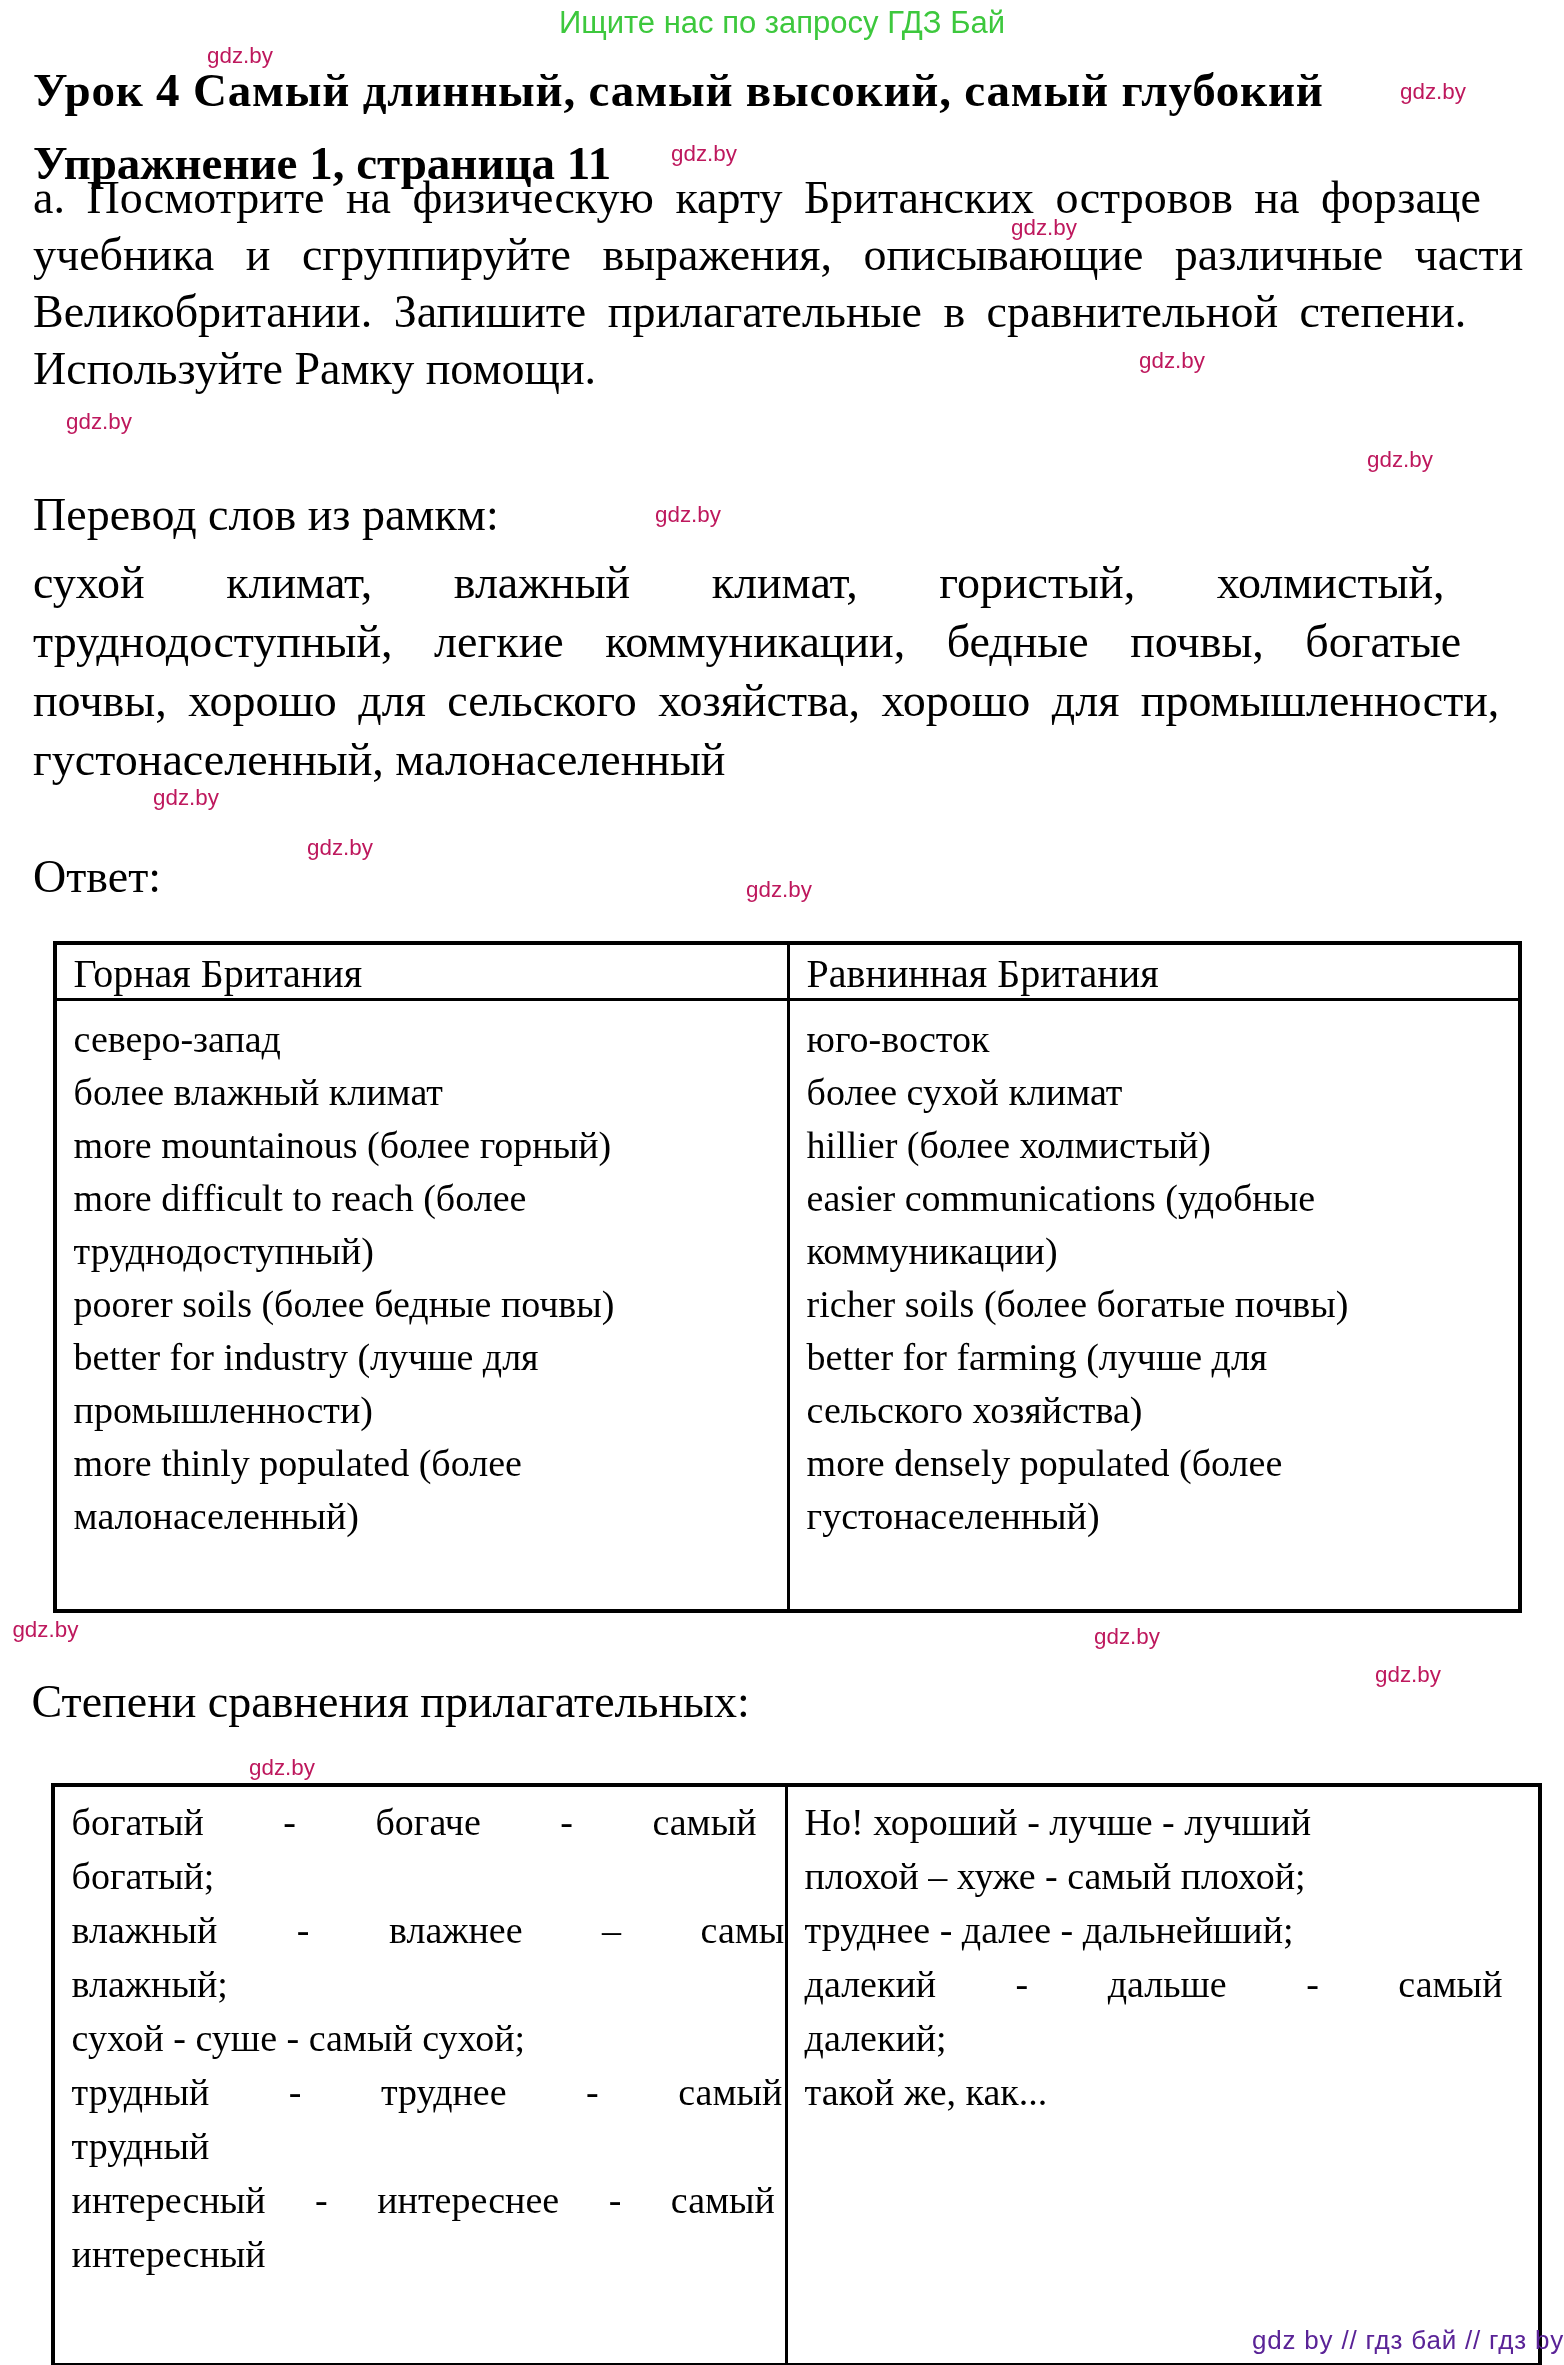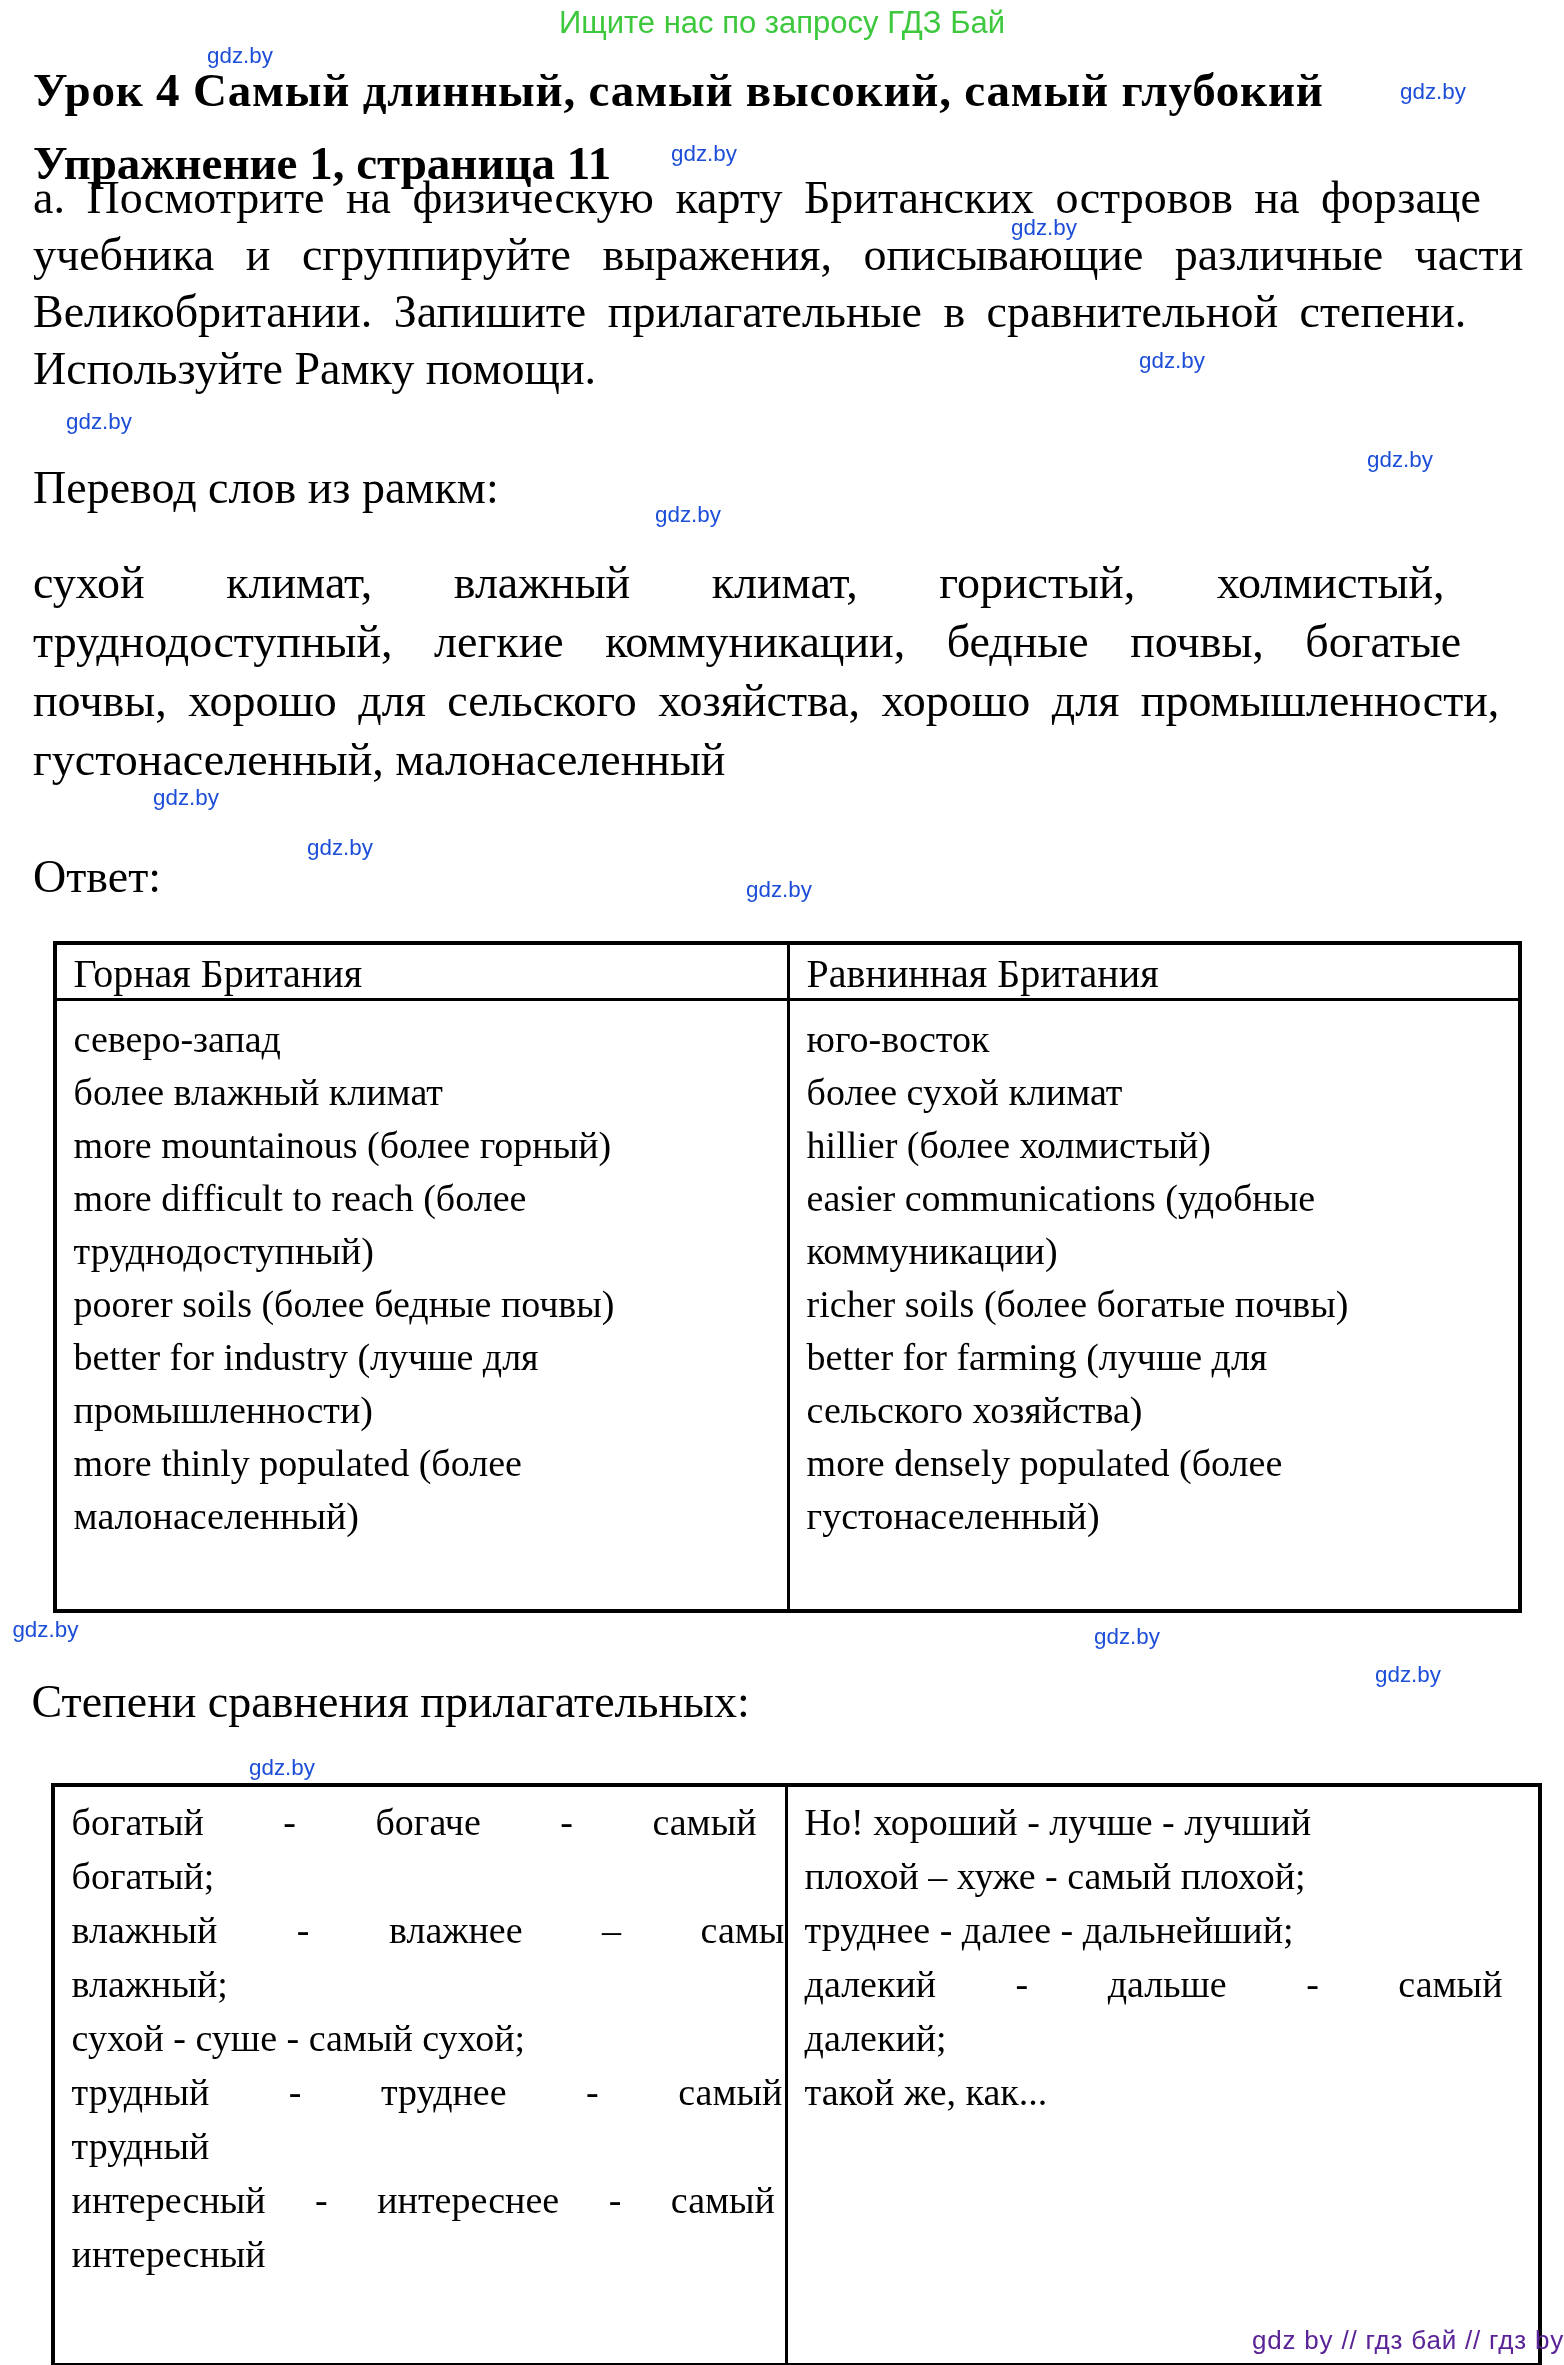--- a/index.html
+++ b/index.html
@@ -3,32 +3,32 @@
 <meta charset="utf-8">
 <style>
   html,body{margin:0;padding:0;background:#fff;}
   .page{position:relative;width:1564px;height:2366px;background:#fff;
         font-family:"Liberation Serif",serif;color:#000;overflow:hidden;}
 
   .promo{position:absolute;top:5px;left:0;right:0;text-align:center;
          font-family:"Liberation Sans",sans-serif;font-size:31px;color:#3dc83d;}
 
   .wm{position:absolute;font-family:"Liberation Sans",sans-serif;font-size:22.4px;
-      color:#1d4ed8;white-space:nowrap;}
+      color:#be185d;white-space:nowrap;}
 
   .title{position:absolute;left:33px;top:63px;font-size:47px;font-weight:bold;
          letter-spacing:0.8px;white-space:nowrap;}
   .subtitle{position:absolute;left:33px;top:136px;font-size:47px;font-weight:bold;
             white-space:nowrap;}
 
   .task{position:absolute;left:33px;top:169px;width:1491px;font-size:46px;}
   .task .ln{line-height:57px;white-space:nowrap;}
 
   .label{position:absolute;font-size:46px;white-space:nowrap;}
-  #translation-label{left:33px;top:461px;}
+  #translation-label{left:33px;top:488px;}
   #answer-label{left:33px;top:850px;}
   #grammar-heading{left:31.5px;top:1675px;}
 
   .words{position:absolute;left:33px;top:553px;width:1491px;font-size:46px;}
   .words .ln{line-height:59px;white-space:nowrap;}
 
   .tbl{position:absolute;border:4.1px solid #000;display:grid;background:#fff;
        box-sizing:border-box;}
   .tbl *{box-sizing:border-box;}
   #answer-tbl{left:53px;top:941px;width:1469px;height:672px;

